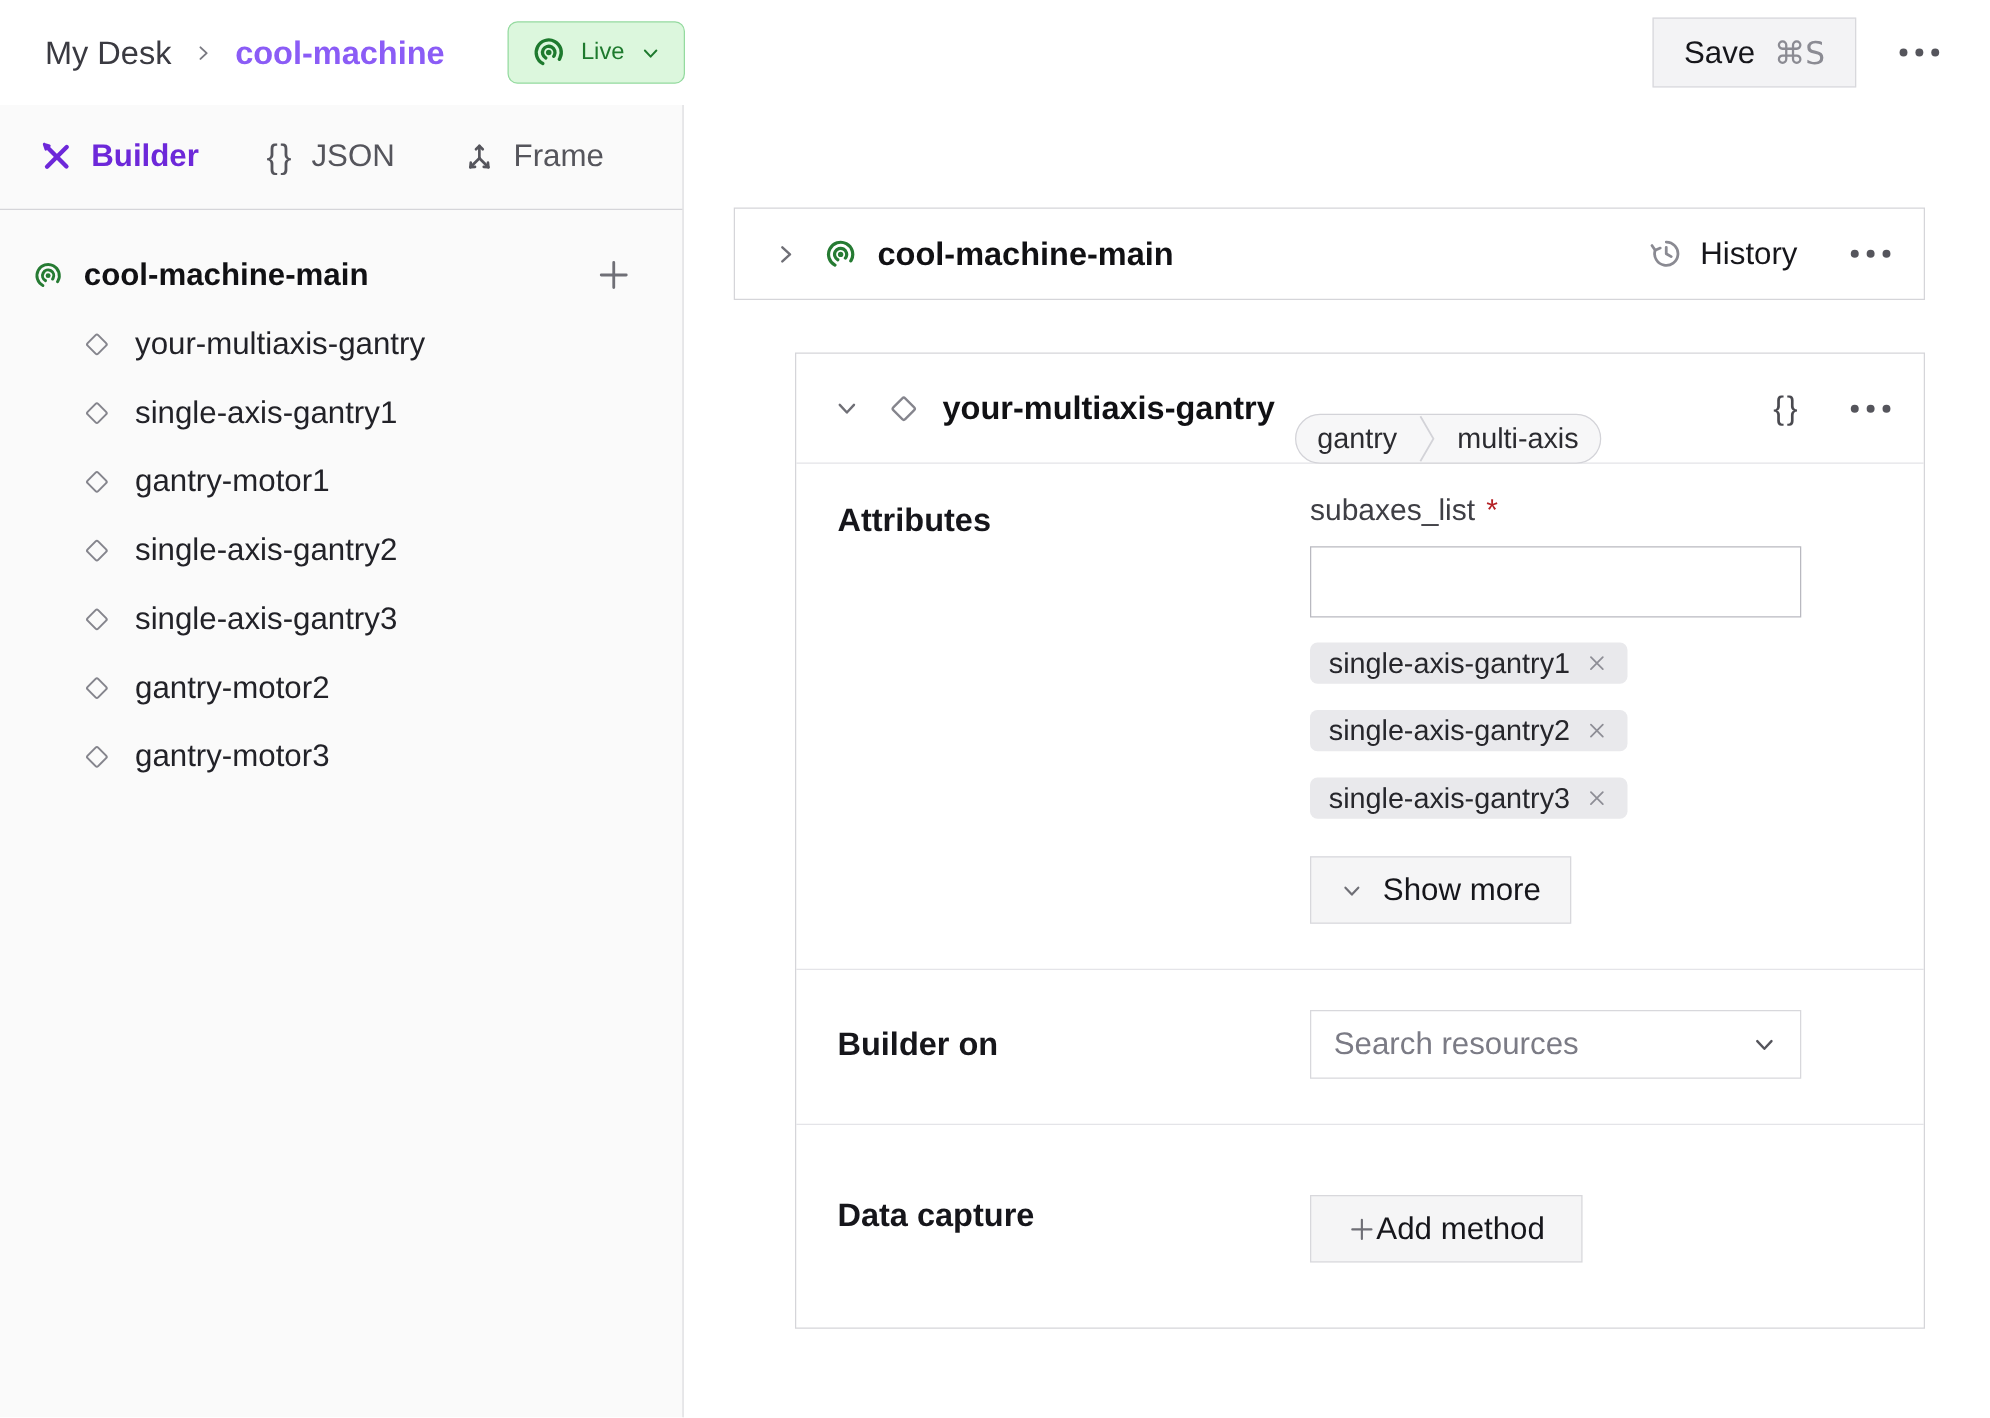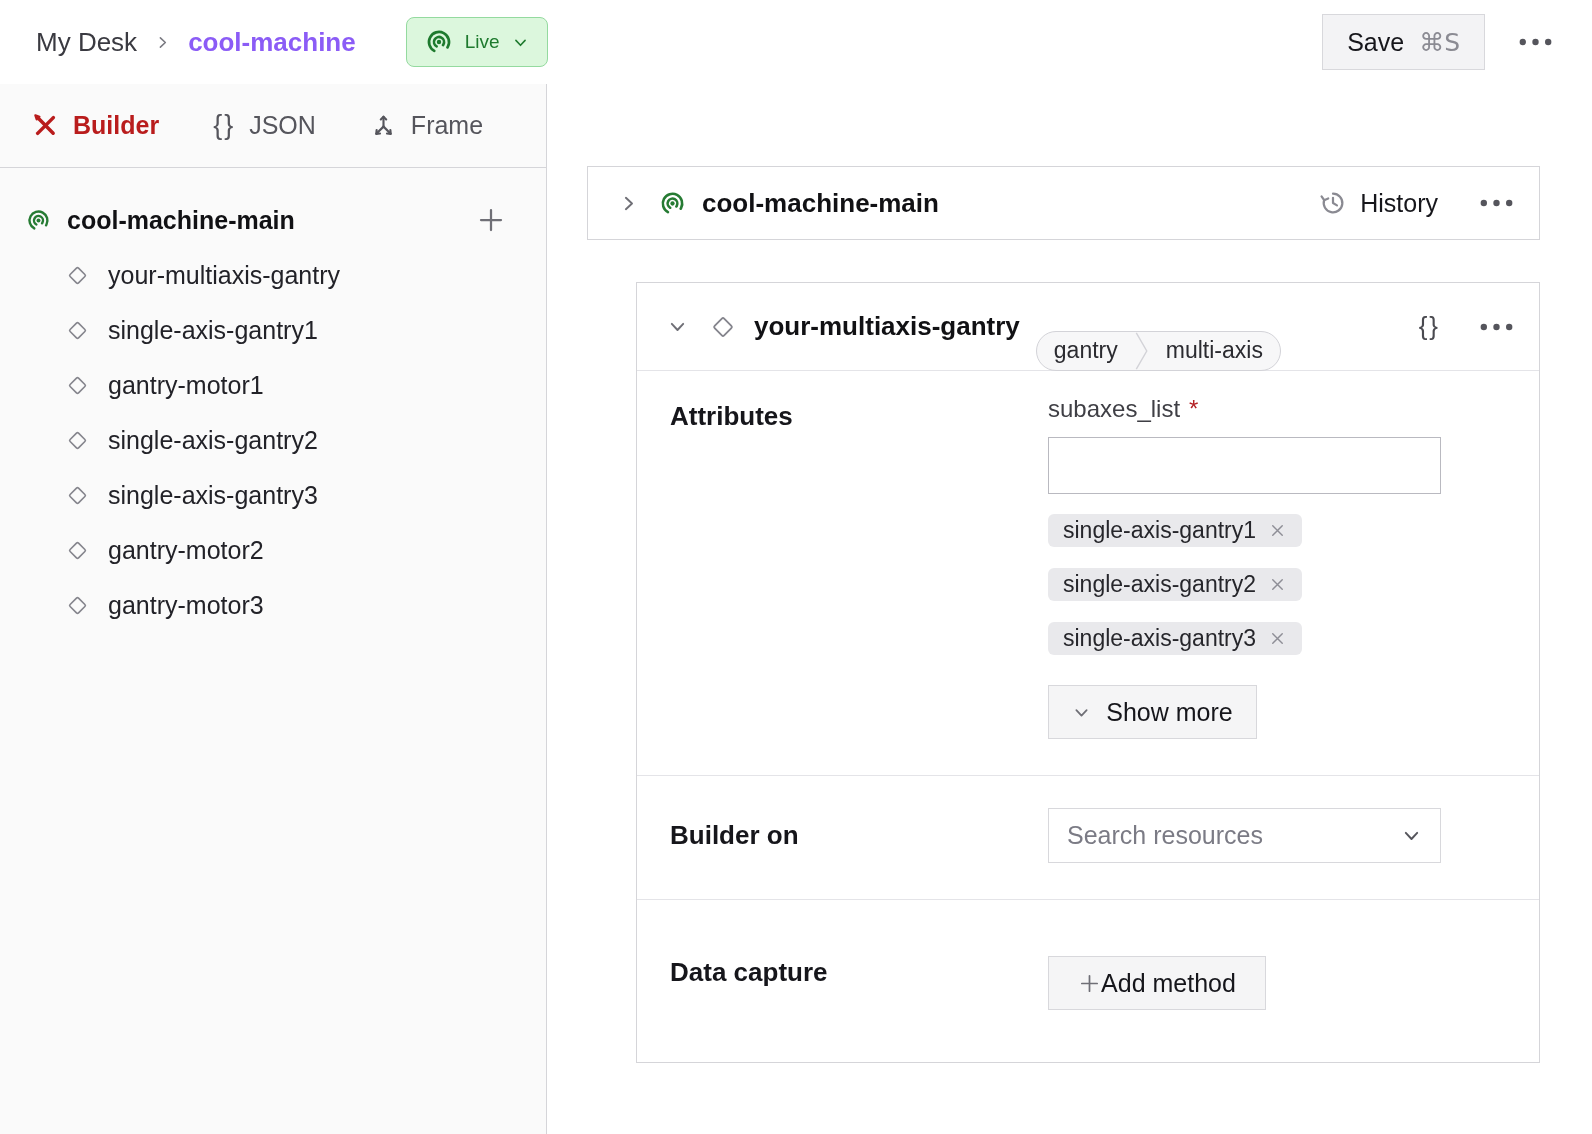--- a/index.html
+++ b/index.html
@@ -27,21 +27,21 @@
             font-family:"DejaVu Sans Mono", monospace; font-size:26px; letter-spacing:1px; color:#43434a; }
   .tab { cursor:pointer; }
   .tab.active { font-weight:700; color:#141418; }
 
   
   .content { display:flex; flex:1; min-height:0; }
 
   .sidebar { width:547px; min-width:547px; background:#fafafa; border-right:1px solid #d5d5d9; }
   .views { height:84px; border-bottom:1px solid #d5d5d9; display:flex; align-items:center; padding-left:32px; gap:54px; }
   .view-item { display:flex; align-items:center; gap:14px; font-size:25px; color:#55555c; cursor:pointer; }
-  .view-item.active { color:#b91c1c; font-weight:700; }
+  .view-item.active { color:#6d28d9; font-weight:700; }
   .v-icon { width:27px; height:27px; }
   .braces-glyph { font-size:27px; letter-spacing:2px; }
 
   .tree { padding-top:24px; }
   .tree-root { height:56px; display:flex; align-items:center; padding:0 40px 0 26px; gap:16px; cursor:pointer; }
   .tree-root .r-label { font-size:25px; font-weight:700; color:#111114; flex:1; }
   .b-icon.green { color:#267b33; }
   .tree-root .b-icon { width:25px; height:25px; }
   .plus-btn { width:30px; height:30px; color:#6f6f76; cursor:pointer; }
   .tree-item { height:55px; display:flex; align-items:center; padding-left:66px; gap:19px; font-size:25px; color:#222228; cursor:pointer; }

